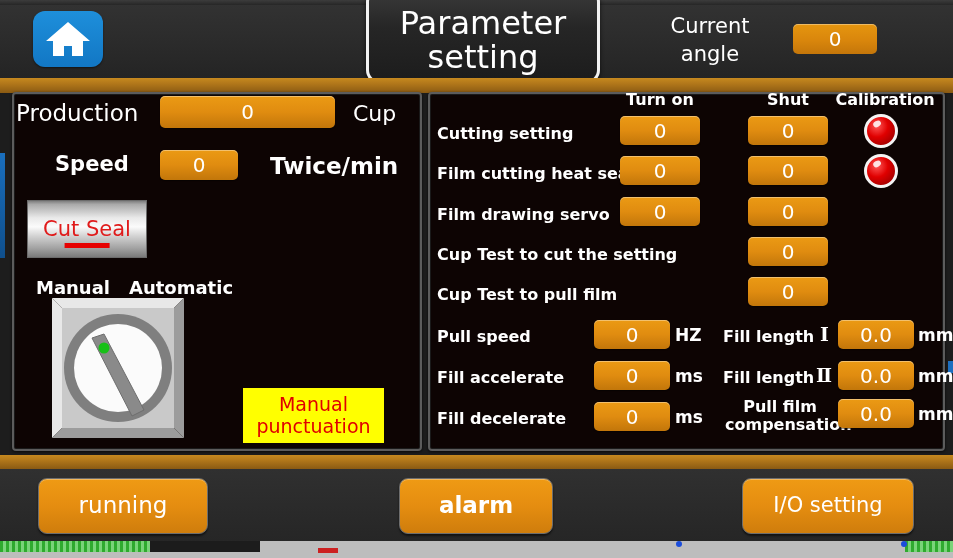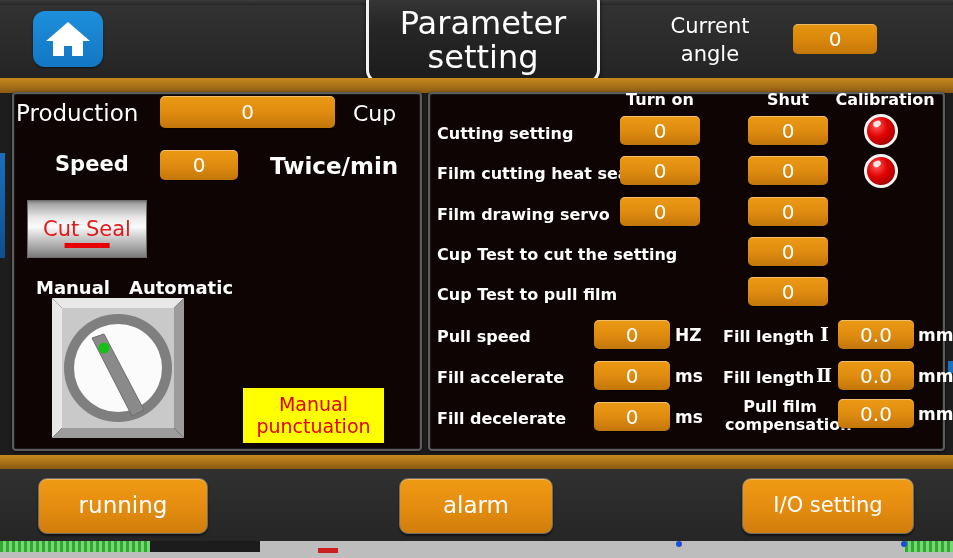--- a/index.html
+++ b/index.html
@@ -248,21 +248,21 @@
     border-radius:9px;
     background: linear-gradient(to bottom,#ef9a14 0%, #e58d10 50%, #cf7d0c 100%);
     border:1px solid #6d6d6d;
     box-shadow: inset 0 1px 0 rgba(255,255,255,0.3), 0 2px 2px rgba(0,0,0,0.55);
     color:#fff; font-size:23px;
     display:flex; align-items:center; justify-content:center;
     text-align:center; line-height:1.1;
     cursor:pointer;
   }
   #btn-running  { left:38px;  width:168px; }
-  #btn-alarm    { left:399px; width:152px; }
+  #btn-alarm    { left:399px; width:152px;font-weight:bold; }
   #btn-iomon    { left:742px; width:170px; font-size:21px; }
 
   
   #bottom-strip {
     position:absolute; left:0; top:541px; width:953px; height:17px;
     background:#bdbdbd;
   }
   #bs-greenL { position:absolute; left:0;   top:0; width:150px; height:11px;
                background:repeating-linear-gradient(90deg,#2faa2f 0 3px,#7ad47a 3px 6px); }
   #bs-dark   { position:absolute; left:150px; top:0; width:110px; height:11px; background:#1c1c1c; }

